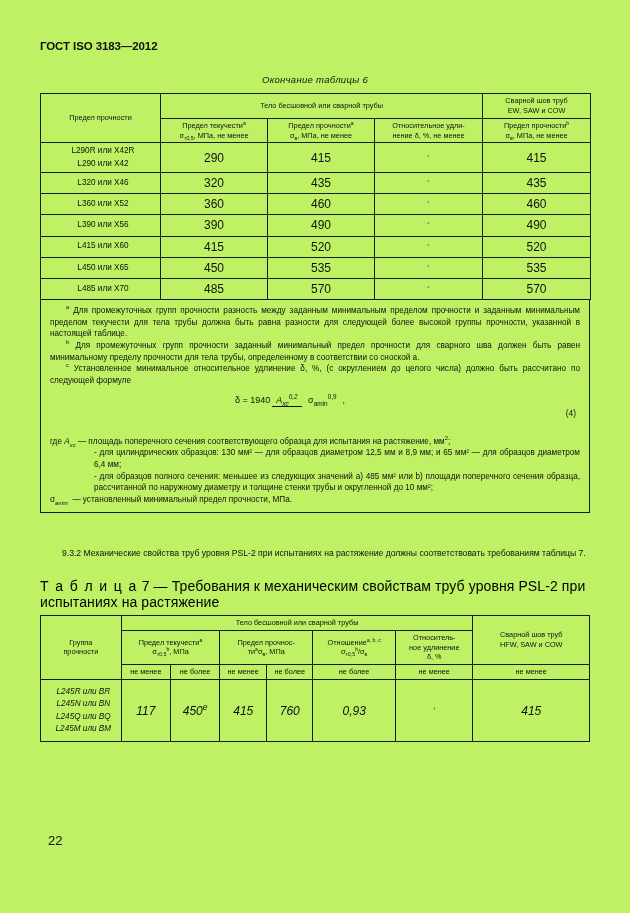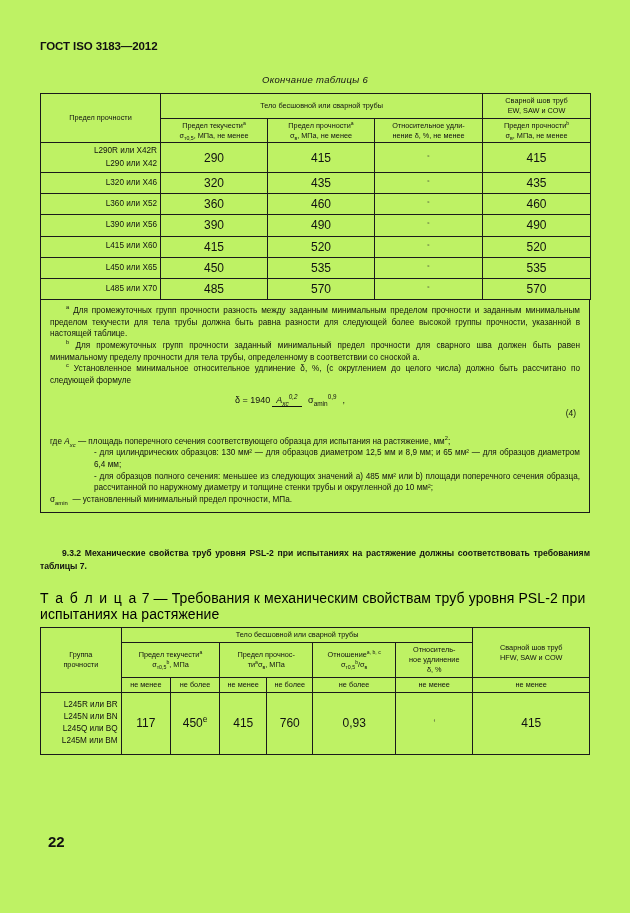--- a/index.html
+++ b/index.html
@@ -51,25 +51,25 @@
   }
   table.gost td, table.gost th {
     border: 1px solid #1b1b1b;
     padding: 2px 3px;
     text-align: center;
     vertical-align: middle;
     font-weight: normal;
     line-height: 1.35;
   }
   table.gost td.lead {
-    text-align: right;
+    text-align: center;
     padding-left: 8px;
     line-height: 1.5;
   }
-  table.gost .outer-top { border-top-width: 1.6px; }
+  table.gost .outer-top { border-top-width: 1.6px; font-style: italic; }
   .hdr-group { font-size: 7.3px; }
   .num { font-size: 12px; }
   .grade { font-size: 8.2px; white-space: nowrap; }
   sup.fn { font-size: 0.7em; vertical-align: super; line-height: 0; }
   sub.fn { font-size: 0.72em; vertical-align: sub; line-height: 0; }
   .sup-cell { font-size: 6px; color: #333; }
 
   
   .notes {
     border: 1px solid #1b1b1b;
@@ -128,41 +128,39 @@
     font-size: 8.4px;
   }
 
   
   .para {
     font-size: 8.6px;
     line-height: 1.45;
     color: #111;
     text-align: justify;
     margin: 0;
-    font-weight: bold;
   }
   .sect {
     margin-top: 34px;
     margin-bottom: 18px;
   }
   .sect p { text-indent: 22px; margin: 0; }
   .tbl7-caption {
     font-size: 14px;
     margin: 0 0 5px 0;
     letter-spacing: 0.1px;
   }
   .sp { letter-spacing: 1.4px; }
 
   .page-number {
     position: absolute;
     left: 48px;
     top: 833px;
-    font-size: 15px;
-    color: #111;
-    font-weight: bold;
+    font-size: 13px;
+    color: #111;
   }
 </style>
 </head>
 <body>
 
 <div class="page">
   <div class="content">
 
     <div class="doc-header">ГОСТ ISO 3183—2012</div>
 

